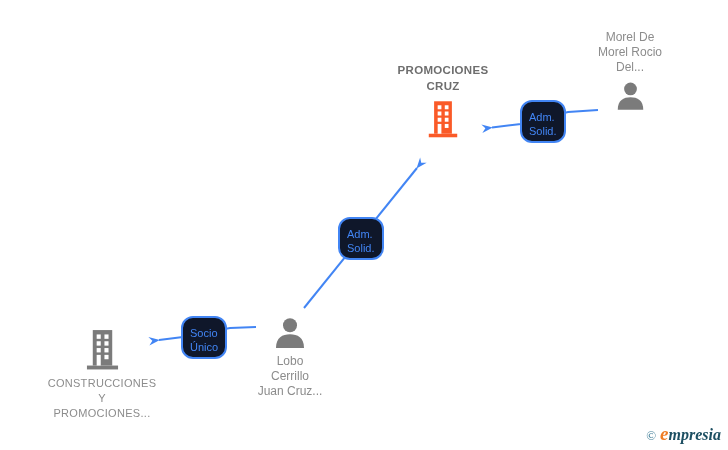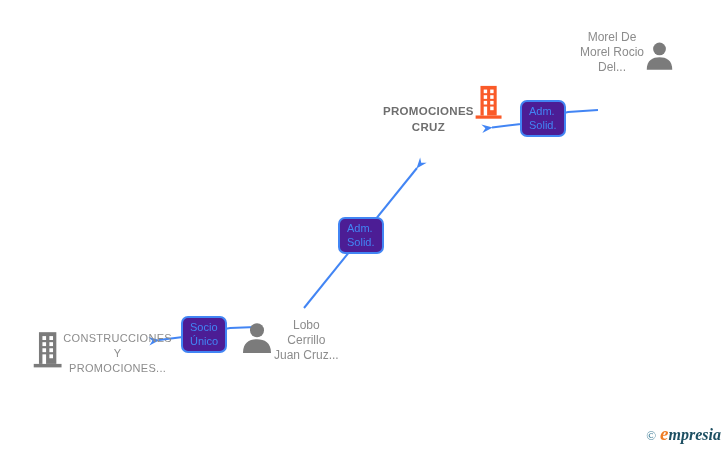--- a/index.html
+++ b/index.html
@@ -4,37 +4,37 @@
 <style>
   html,body{margin:0;padding:0;background:#fff;}
   .canvas{
     position:relative;
     width:728px;height:450px;
     background:#ffffff;
     overflow:hidden;
     font-family:"Liberation Sans", sans-serif;
   }
   .edges-layer{position:absolute;left:0;top:0;width:728px;height:450px;}
-  .node{position:absolute;display:flex;flex-direction:row;align-items:center;cursor:pointer;}
+  .node{position:absolute;display:flex;flex-direction:column;align-items:center;cursor:pointer;}
   .node-text{text-align:center;}
   .node-text div{white-space:nowrap;}
   .company-text{font-size:11px;line-height:15px;color:#8c8c8c;letter-spacing:.3px;}
-  .focus-text{font-size:11.5px;line-height:16px;font-weight:bold;color:#6e6e6e;letter-spacing:.3px;margin-top:41px;}
+  .focus-text{font-size:11.5px;line-height:16px;font-weight:bold;color:#6e6e6e;letter-spacing:.3px;}
   .person-text{font-size:12px;line-height:15px;color:#8c8c8c;}
   .icon-gap-top{margin-top:7px;}
   .icon-gap-bottom{margin-bottom:6px;}
   .edge-label{
     position:absolute;
-    background:#4c1d95;
+    background:#0f172a;
     border:2px solid #4285f4;
-    border-radius:7px;
+    border-radius:12px;
     color:#4285f4;
     font-size:11px;
     line-height:14px;
-    padding:2px 7px 3px 7px;
+    padding:8px 7px 3px 7px;
     text-align:left;
     white-space:nowrap;
   }
   .logo{
     position:absolute;
     right:7px;bottom:5px;
     font-family:"Liberation Serif", serif;
     font-style:italic;
     font-size:16px;
     cursor:pointer;

